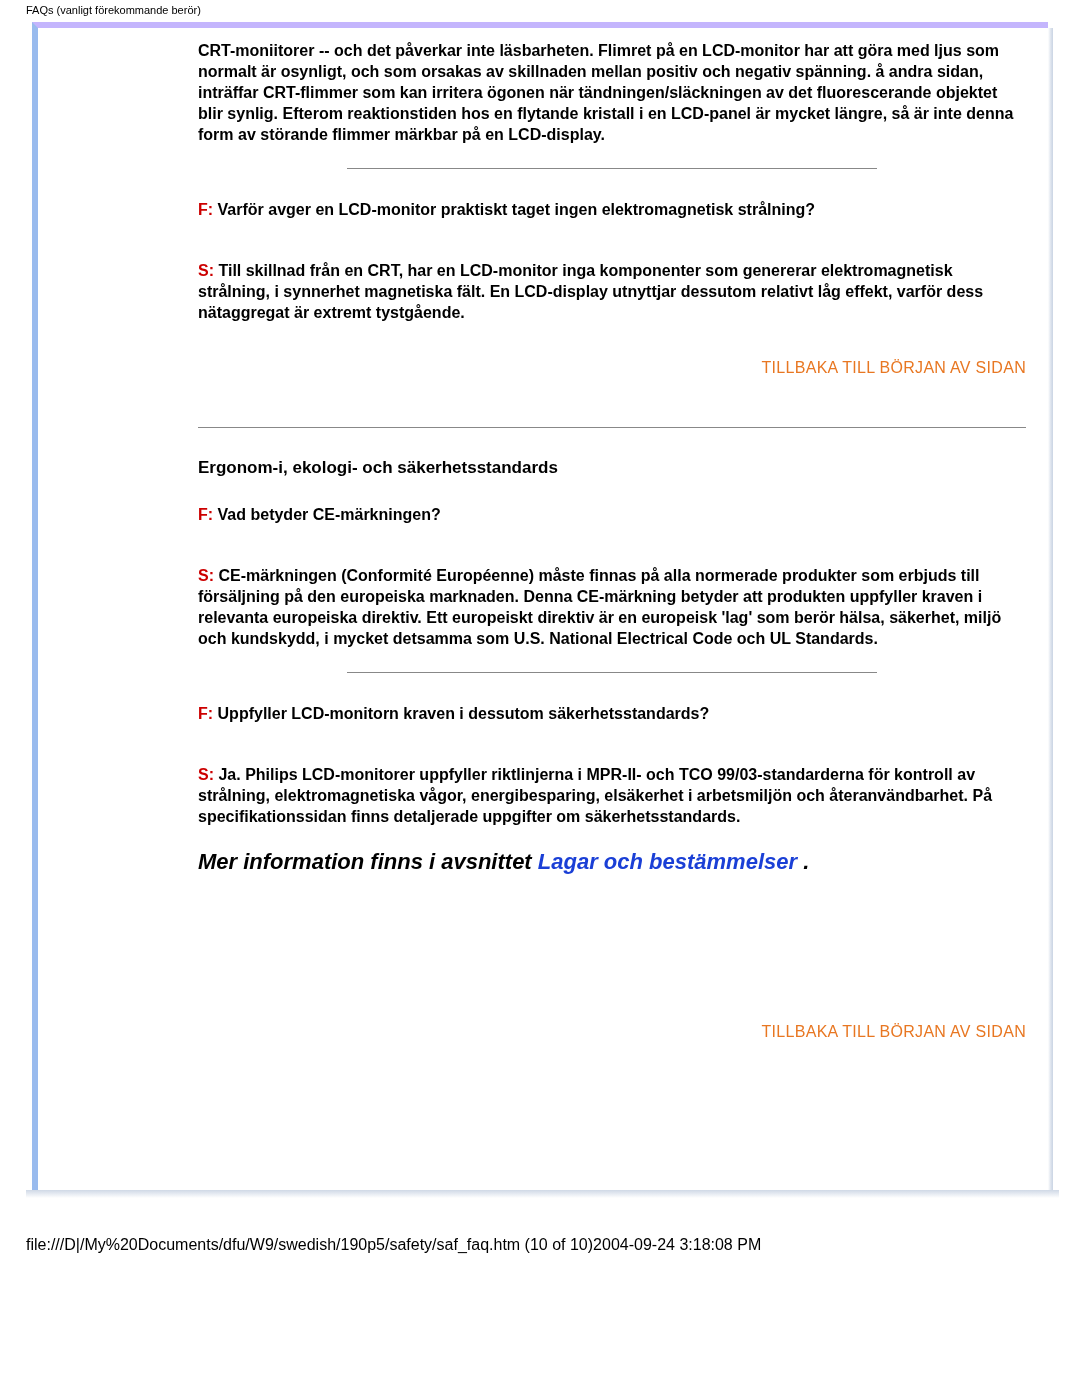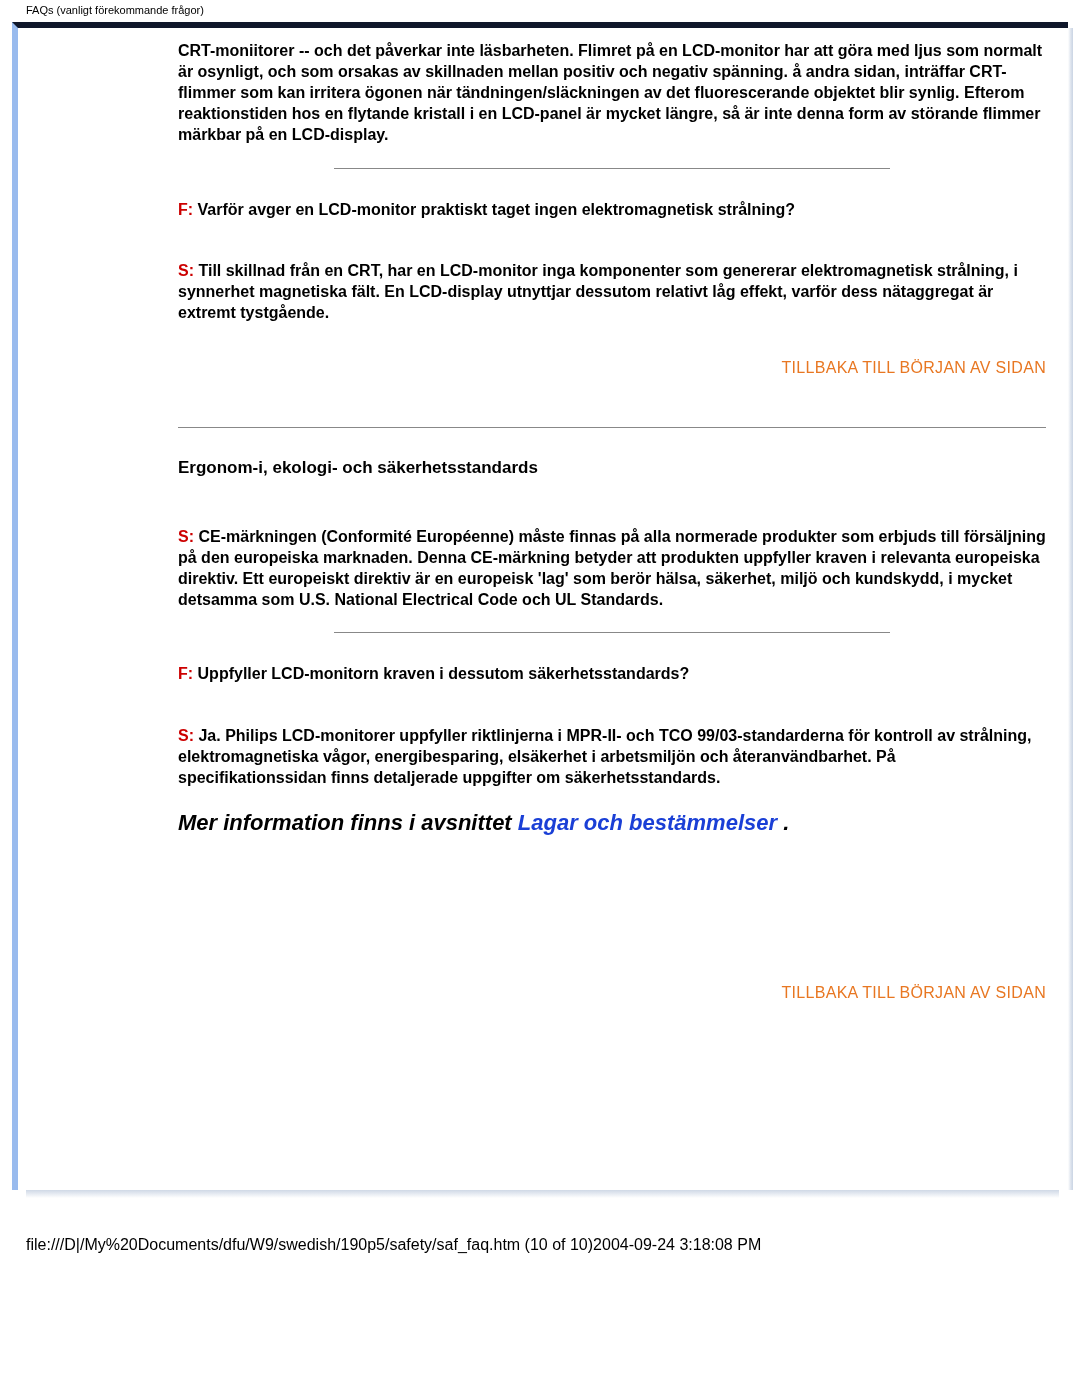--- a/index.html
+++ b/index.html
@@ -9,23 +9,23 @@
     font-family: Arial, Helvetica, sans-serif;
     font-size: 13px;
     width: 1080px;
   }
   .header-bar {
     font-size: 11px;
     padding: 4px 26px 6px 26px;
     color: #000;
   }
   .blue-frame {
-    margin: 0 12px;
+    margin: 0 32px;
     border-left: 6px solid #99bbee;
-    border-top: 6px solid #0f172a;
+    border-top: 6px solid #c4b5fd;
     background: #fff;
     position: relative;
   }
   .blue-frame::after {
     content: "";
     position: absolute;
     right: -5px;
     top: 0;
     bottom: 0;
     width: 5px;
@@ -108,21 +108,21 @@
   .frame-bottom-shade::before {
     content: "";
     position: absolute;
     left: 0; right: -5px; top: 0; height: 8px;
     background: linear-gradient(to bottom, rgba(150,170,200,0.45), rgba(255,255,255,0));
   }
 </style>
 </head>
 <body>
 
-<div class="header-bar">FAQs (vanligt förekommande frågor)</div>
+<div class="header-bar">FAQs (vanligt förekommande berör)</div>
 
 <div class="blue-frame">
   <div class="page-area">
 
     <p class="body-text para">CRT-moniitorer -- och det påverkar inte läsbarheten. Flimret på en LCD-monitor har att göra med ljus som normalt är osynligt, och som orsakas av skillnaden mellan positiv och negativ spänning. å andra sidan, inträffar CRT-flimmer som kan irritera ögonen när tändningen/släckningen av det fluorescerande objektet blir synlig. Efterom reaktionstiden hos en flytande kristall i en LCD-panel är mycket längre, så är inte denna form av störande flimmer märkbar på en LCD-display.</p>
 
     <hr class="hr">
 
     <p class="body-text para">
       <span class="f-label">F:</span><span> Varför avger en LCD-monitor praktiskt taget ingen elektromagnetisk strålning?</span>
@@ -135,20 +135,23 @@
     </p>
 
     <div class="back-link">
       <a href="#">TILLBAKA TILL BÖRJAN AV SIDAN</a>
     </div>
 
     <hr class="big-hr">
 
     <div class="section-heading">Ergonom-i, ekologi- och säkerhetsstandards</div>
 
+    <p class="body-text para">
+      <span class="f-label">F:</span><span> Vad betyder CE-märkningen?</span>
+    </p>
 
     <div class="gap"></div>
 
     <p class="body-text para">
       <span class="s-label">S:</span><span> CE-märkningen (Conformité Européenne) måste finnas på alla normerade produkter som erbjuds till försäljning på den europeiska marknaden. Denna CE-märkning betyder att produkten uppfyller kraven i relevanta europeiska direktiv. Ett europeiskt direktiv är en europeisk 'lag' som berör hälsa, säkerhet, miljö och kundskydd, i mycket detsamma som U.S. National Electrical Code och UL Standards.</span>
     </p>
 
     <hr class="hr">
 
     <p class="body-text para">

